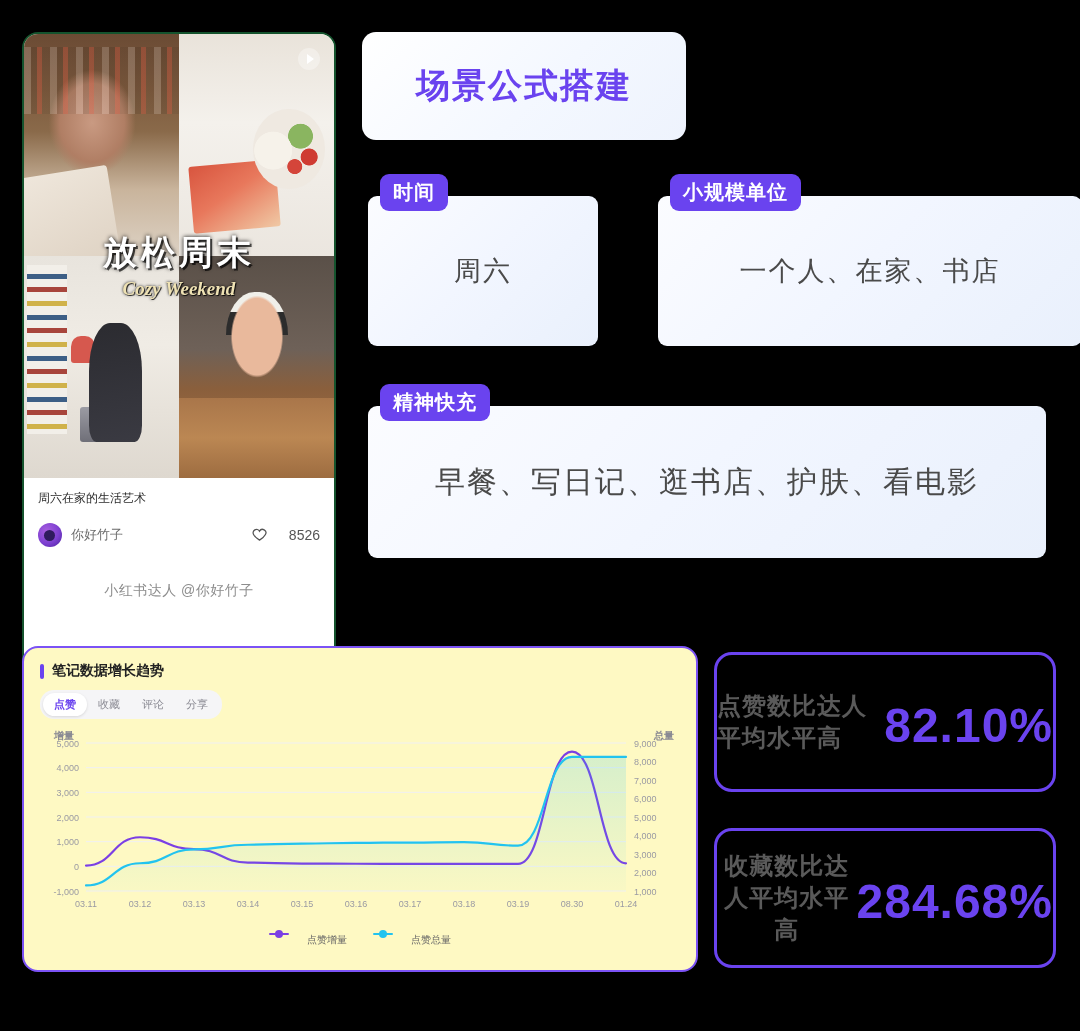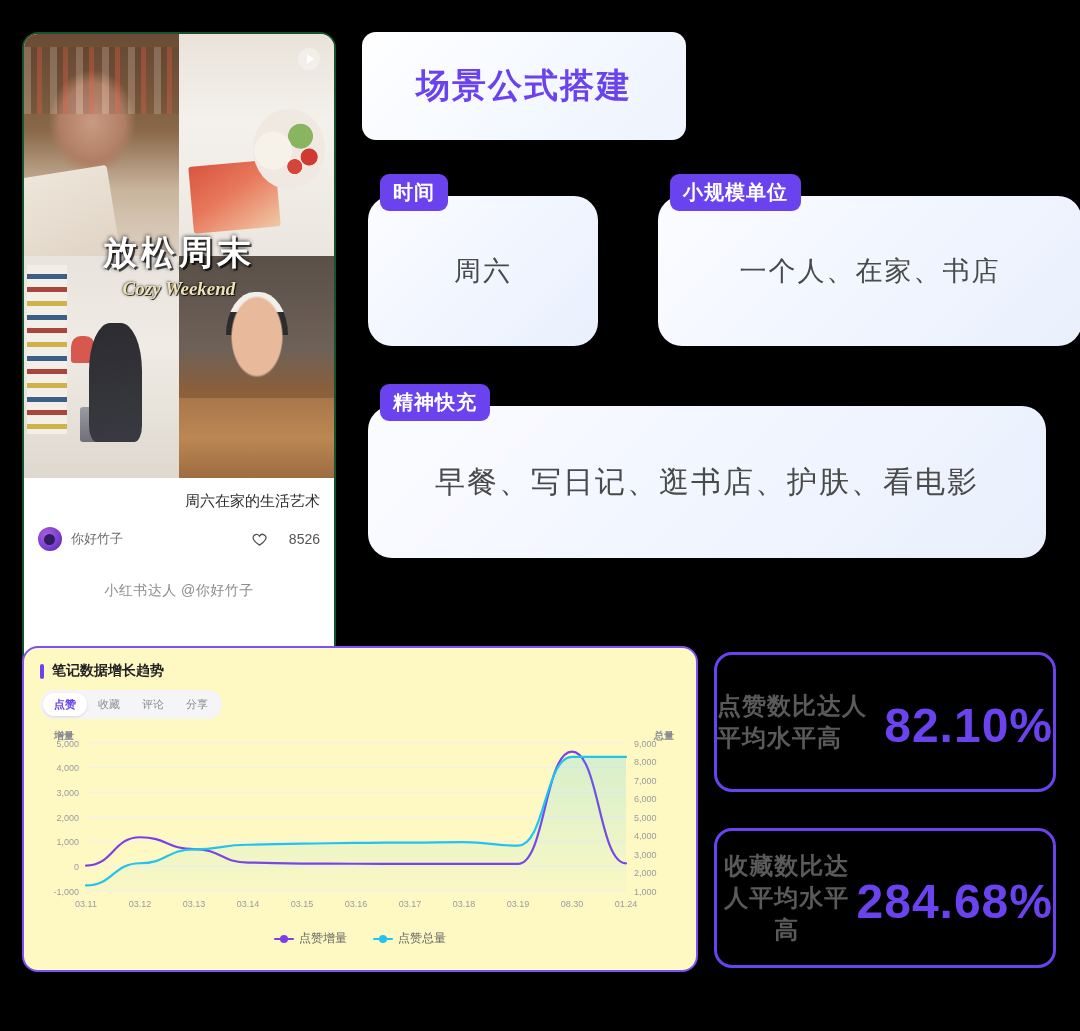--- a/index.html
+++ b/index.html
@@ -120,22 +120,22 @@
     background: rgba(255,255,255,.34);
     display: flex; align-items: center; justify-content: center;
   }
   .play-btn i {
     width: 0; height: 0; margin-left: 2px;
     border-left: 7px solid #fff;
     border-top: 5px solid transparent; border-bottom: 5px solid transparent;
   }
   .note-meta { padding: 12px 14px 0 14px; }
   .note-title {
-    font-size: 15px; color: #2b2b2b; line-height: 1.4;
-    white-space: nowrap; overflow: hidden; text-overflow: ellipsis; text-align: right;
+    font-size: 12px; color: #2b2b2b; line-height: 1.4;
+    white-space: nowrap; overflow: hidden; text-overflow: ellipsis;
   }
   .note-foot {
     display: flex; align-items: center; margin-top: 16px;
   }
   .avatar {
     width: 24px; height: 24px; border-radius: 50%;
     background: radial-gradient(circle at 36% 34%, #a95fe0 0%, #7c3fd0 56%, #4a1f9c 100%);
     flex: 0 0 auto; position: relative; overflow: hidden;
   }
   .avatar::after {
@@ -165,21 +165,21 @@
 
   .field { position: absolute; }
   .field .tag {
     position: absolute; left: 12px; top: 0; z-index: 2;
     background: #6a43ef; color: #ffffff;
     font-size: 20px; font-weight: 700; letter-spacing: 1px;
     padding: 5px 13px; border-radius: 9px;
   }
   .field .body {
     position: absolute; left: 0; top: 22px; right: 0; bottom: 0;
-    border-radius: 24px;
+    border-radius: 9px;
     background: linear-gradient(135deg, #fbfcff 0%, #f2f6ff 48%, #e9f0fc 100%);
     display: flex; align-items: center; justify-content: center;
     padding: 0 20px;
   }
   .field .body span {
     font-size: 27px; color: #4a4a4a; letter-spacing: 2px; text-align: center;
   }
   #field-time   { left: 368px; top: 174px; width: 230px; height: 172px; }
   #field-unit   { left: 658px; top: 174px; width: 424px; height: 172px; }
   #field-spirit { left: 368px; top: 384px; width: 678px; height: 174px; }
@@ -211,21 +211,21 @@
   .plot-wrap { position: relative; margin: 10px 10px 0 10px; height: 222px; }
   .axis-name {
     position: absolute; font-size: 10px; color: #8a8a93; font-weight: 700;
   }
   .axis-name.left { left: 20px; top: 0; }
   .axis-name.right { right: 12px; top: 0; }
   .legend {
     position: absolute; left: 0; right: 0; bottom: 4px;
     display: flex; justify-content: center; gap: 26px;
   }
-  .legend-item { display: flex; align-items: center; gap: 5px; font-size: 12px; color: #666; }
+  .legend-item { display: flex; align-items: flex-start; gap: 18px; font-size: 10px; color: #666; }
   .lg-mark { width: 20px; height: 2px; position: relative; border-radius: 2px; }
   .lg-mark::after {
     content:""; position:absolute; left: 6px; top: -3px;
     width: 8px; height: 8px; border-radius: 50%; background: inherit;
   }
 
   
   .stat {
     position: absolute; left: 714px; width: 342px; height: 140px;
     border: 3px solid #6a43ef; border-radius: 18px;

